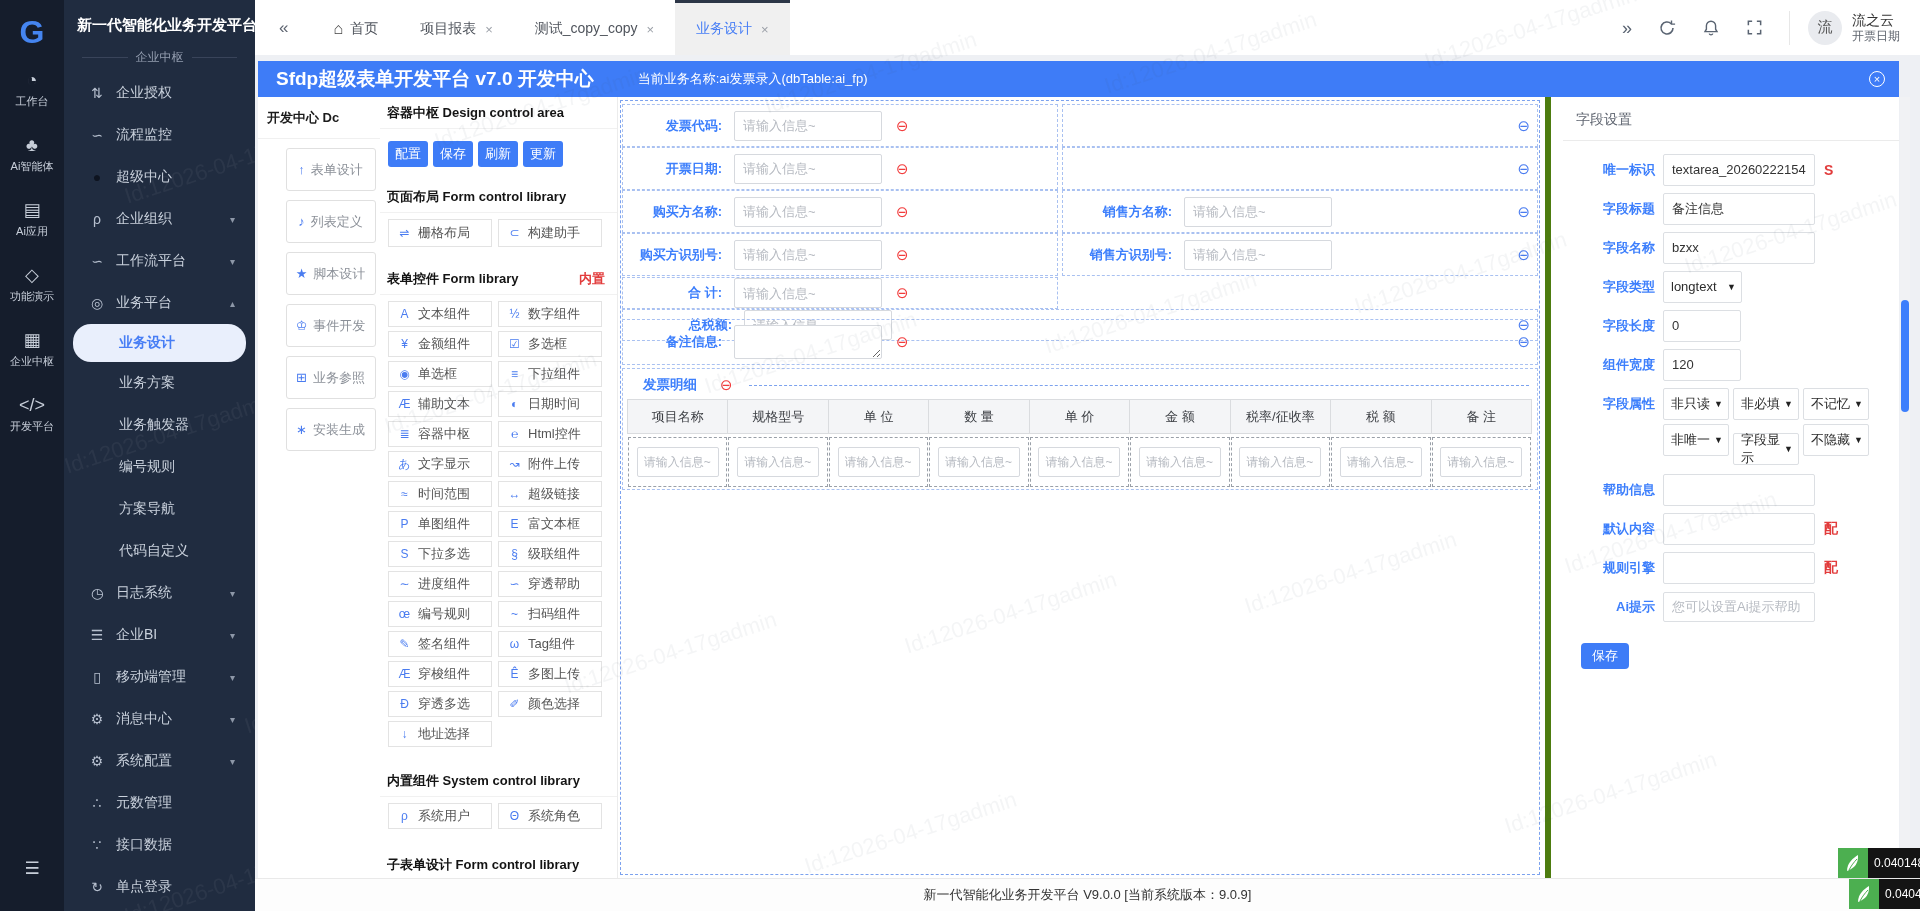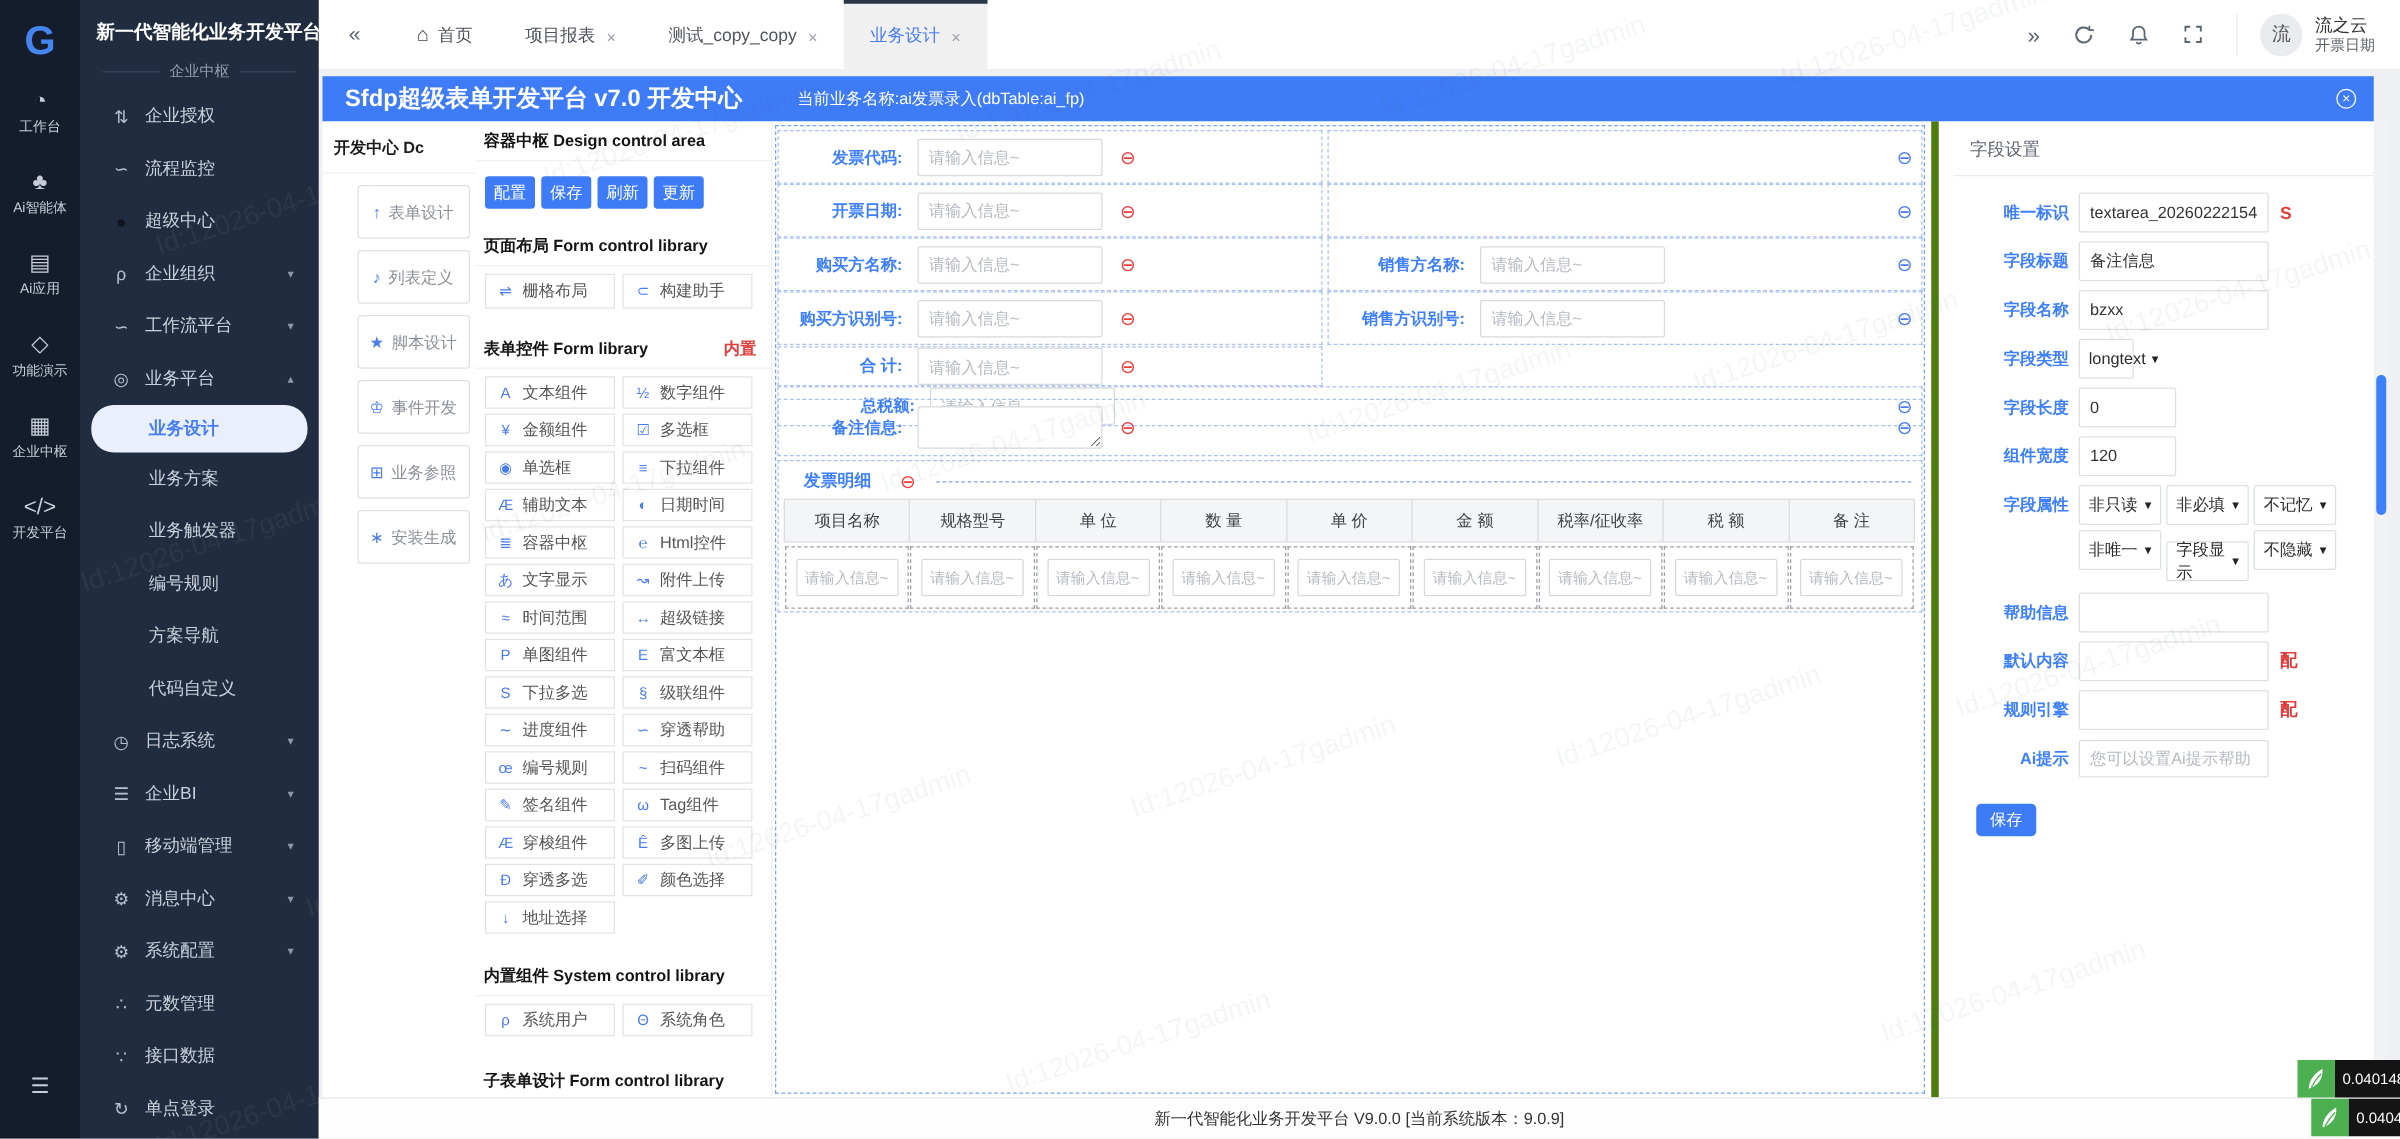--- a/index.html
+++ b/index.html
@@ -92,21 +92,21 @@
   
   .p-fields { left:1545px; width:354px; border-left:6px solid #4d7c0f;padding-left:12px; }
   .pf-h { height:44px; line-height:44px; padding-left:13px; color:#5f6570; font-size:14px; border-bottom:1px solid #ebebeb; }
   .pf-body { padding-top:12px; }
   .prow { display:flex; align-items:center; margin-bottom:6px; min-height:33px; }
   .plabel { width:92px; text-align:right; color:#3d7ffc; font-weight:bold; font-size:13px; margin-right:8px; white-space:nowrap; }
   .pinput { width:152px; height:32px; border:1px solid #dcdfe3; border-radius:2px; padding:0 8px; font-size:13px; color:#333; outline:none; }
   .pinput.small { width:78px; }
   .psel { height:32px; border:1px solid #dcdfe3; border-radius:2px; display:inline-flex; align-items:center; justify-content:space-between; padding:0 5px 0 7px; font-size:13px; color:#2c2c2c; cursor:pointer; background:#fff; }
   .psel .car { font-size:9px; margin-left:3px; color:#222; }
-  .psel.type { width:44px;justify-content:space-between; }
+  .psel.type { width:79px;justify-content:space-between; }
   .psel.attr { width:66px; margin-right:4px; }
   .attr2 { margin-left:100px; margin-top:-2px; }
   .flag-red { color:#e23c3c; font-weight:bold; margin-left:9px; font-size:14px; }
   .savebtn { margin:14px 0 0 18px; width:48px; height:26px; background:#3e7cf7; color:#fff; border:none; border-radius:4px; font-size:13px; cursor:pointer; }
 
   
   .sb-track { position:absolute; left:1900px; top:97px; width:10px; height:781px; background:#f1f2f4; z-index:3; }
   .sb-thumb { position:absolute; left:1px; top:203px; width:8px; height:112px; background:#3d7ffc; border-radius:4px; }
 
   

